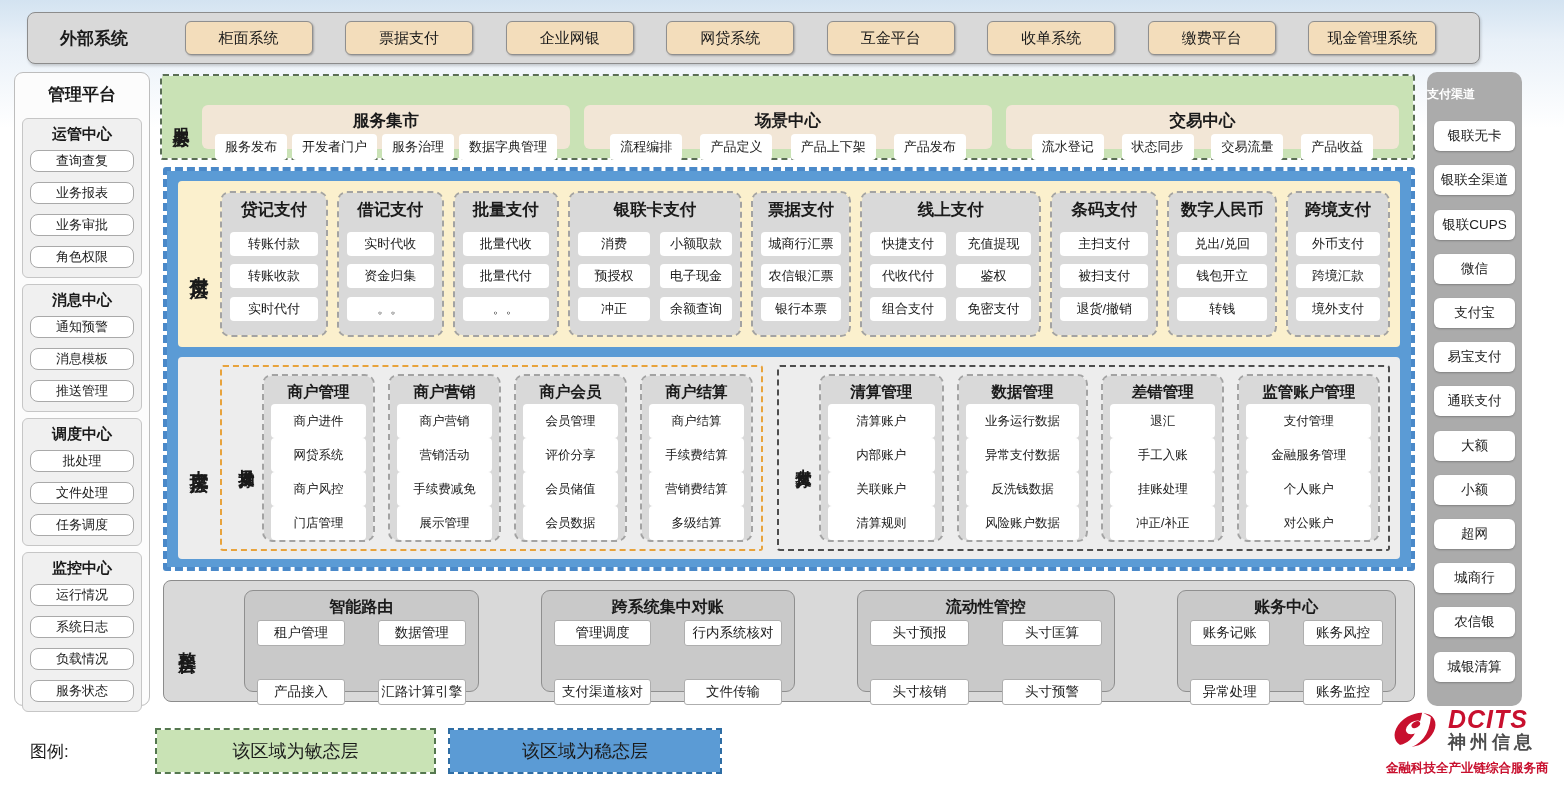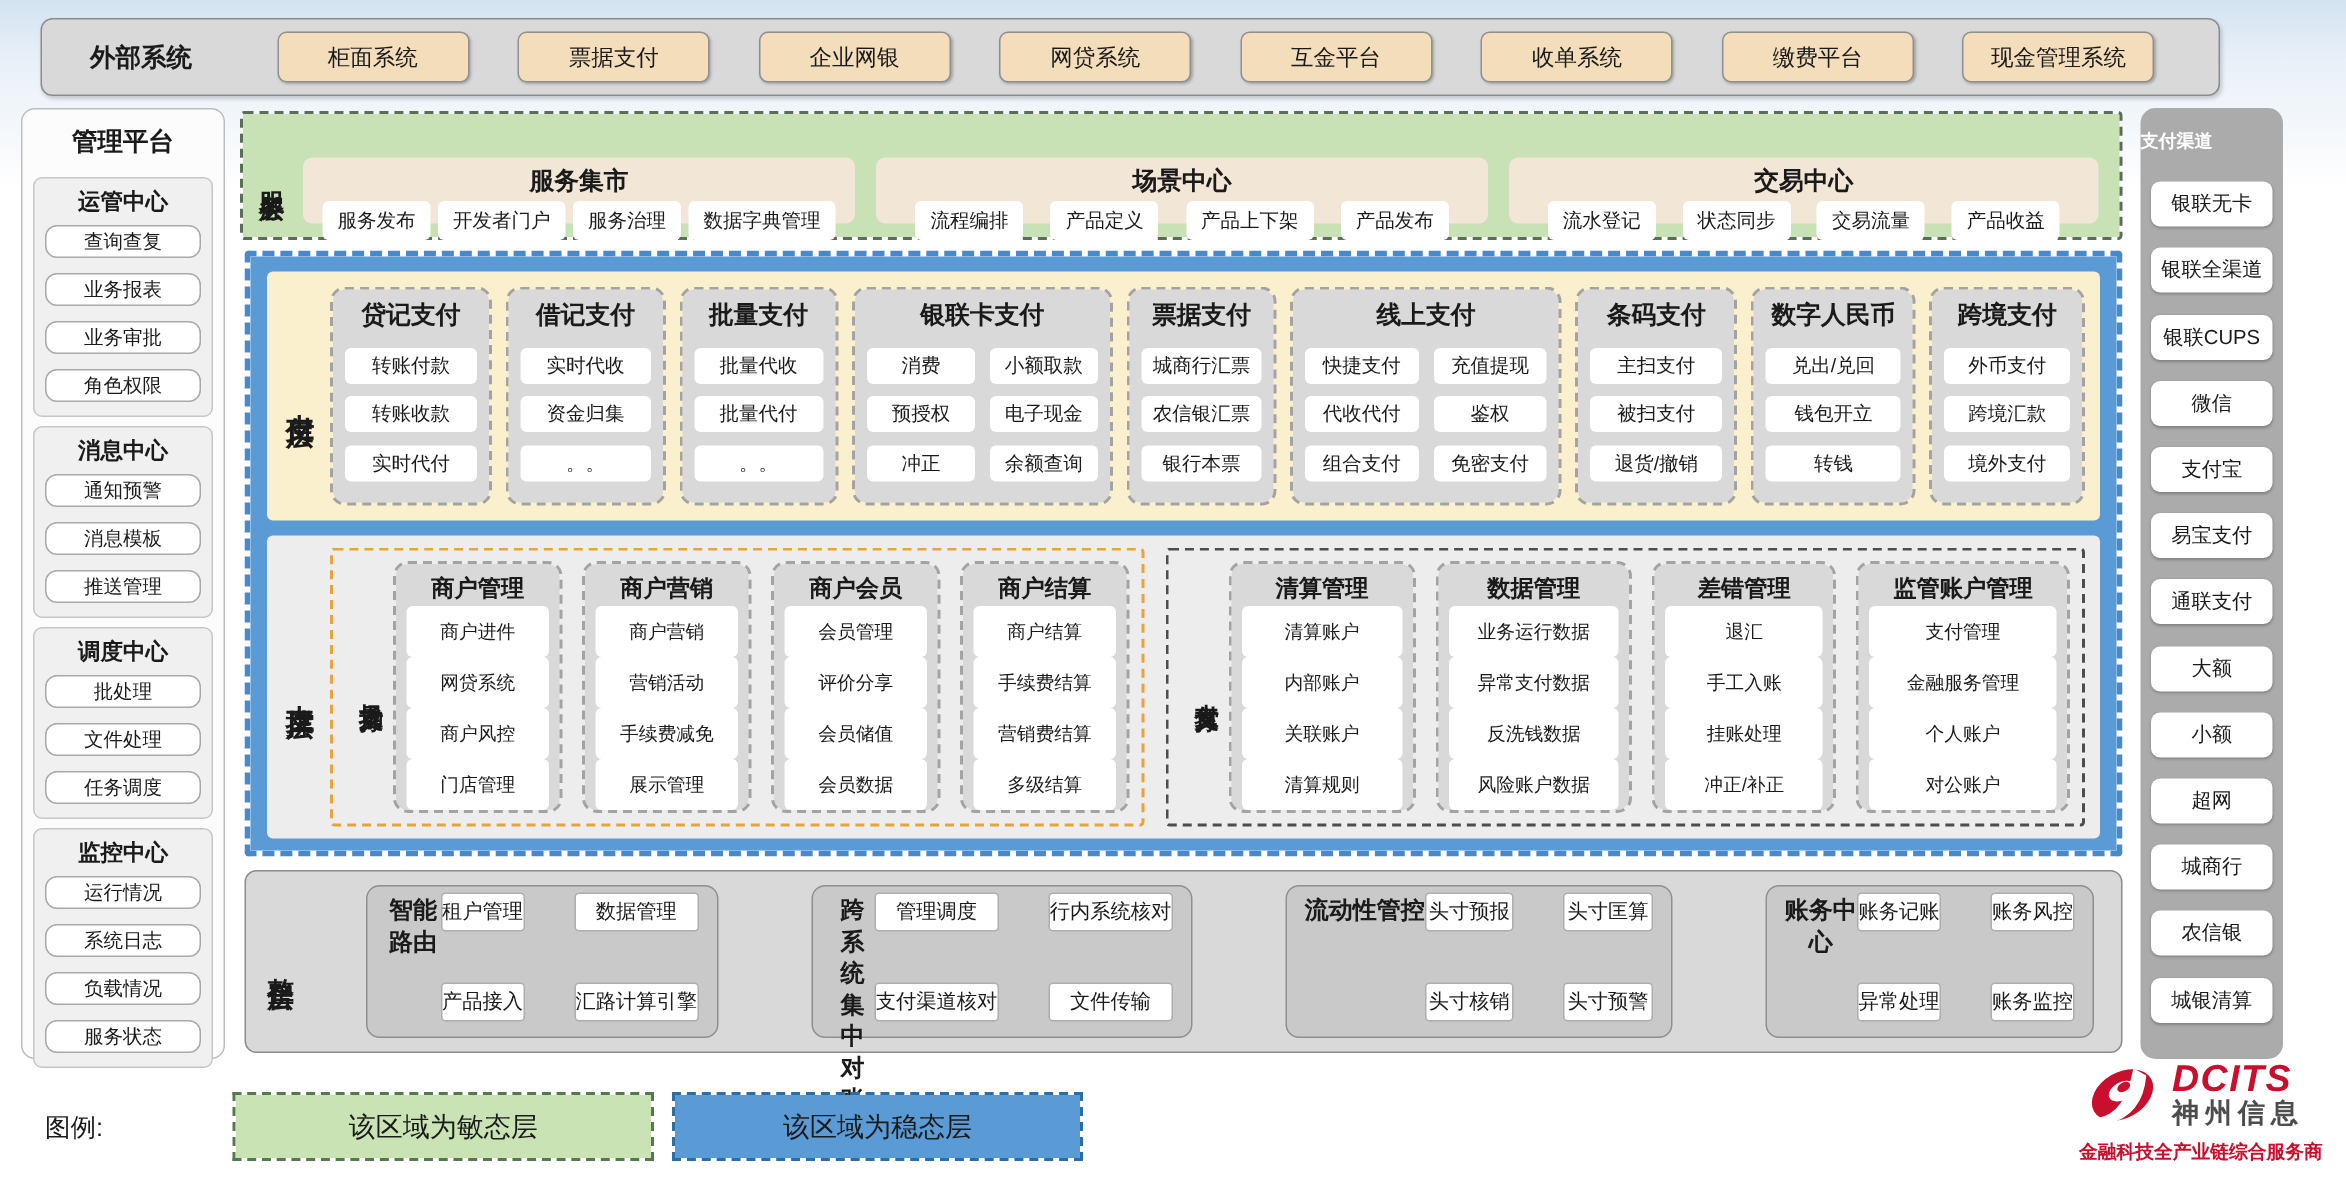--- a/index.html
+++ b/index.html
@@ -116,21 +116,21 @@
 
   
   .integration-layer {
     position:absolute; left:163px; top:580px; width:1252px; height:122px;
     background:#d9d9d9; border:1.5px solid #8c8c8c; border-radius:8px; display:flex;
   }
   .integration-layer > .vlabel { width:46px; font-size:18px; letter-spacing:2px; }
   .int-groups { flex:1; display:flex; gap:28px; padding:9px 18px 9px 0; }
   .int-group {
     background:#c9c9c9; border:1px solid #8f8f8f; border-radius:9px;
-    display:flex; flex-direction:row; padding:3px 12px 9px;margin-left:34px;
+    display:flex; flex-direction:column; padding:3px 12px 9px;margin-left:34px;
   }
   .int-group .g-title { font-size:16px; font-weight:bold; text-align:center; padding:3px 0 2px; }
   .int-items { flex:1; display:grid; grid-template-columns:1fr 1fr; column-gap:18px; row-gap:9px; align-content:space-evenly;gap:33px; }
   .int-btn { height:26px; border:1px solid #aeaeae; border-radius:3px; font-size:13.5px; }
   .ig0{flex:270 1 0;} .ig1{flex:295 1 0;} .ig2{flex:300 1 0;} .ig3{flex:250 1 0;}
 
   
   .legend-label { position:absolute; left:30px; top:740px; font-size:17px; }
   .legend-agile {
     position:absolute; left:155px; top:728px; width:281px; height:46px;

